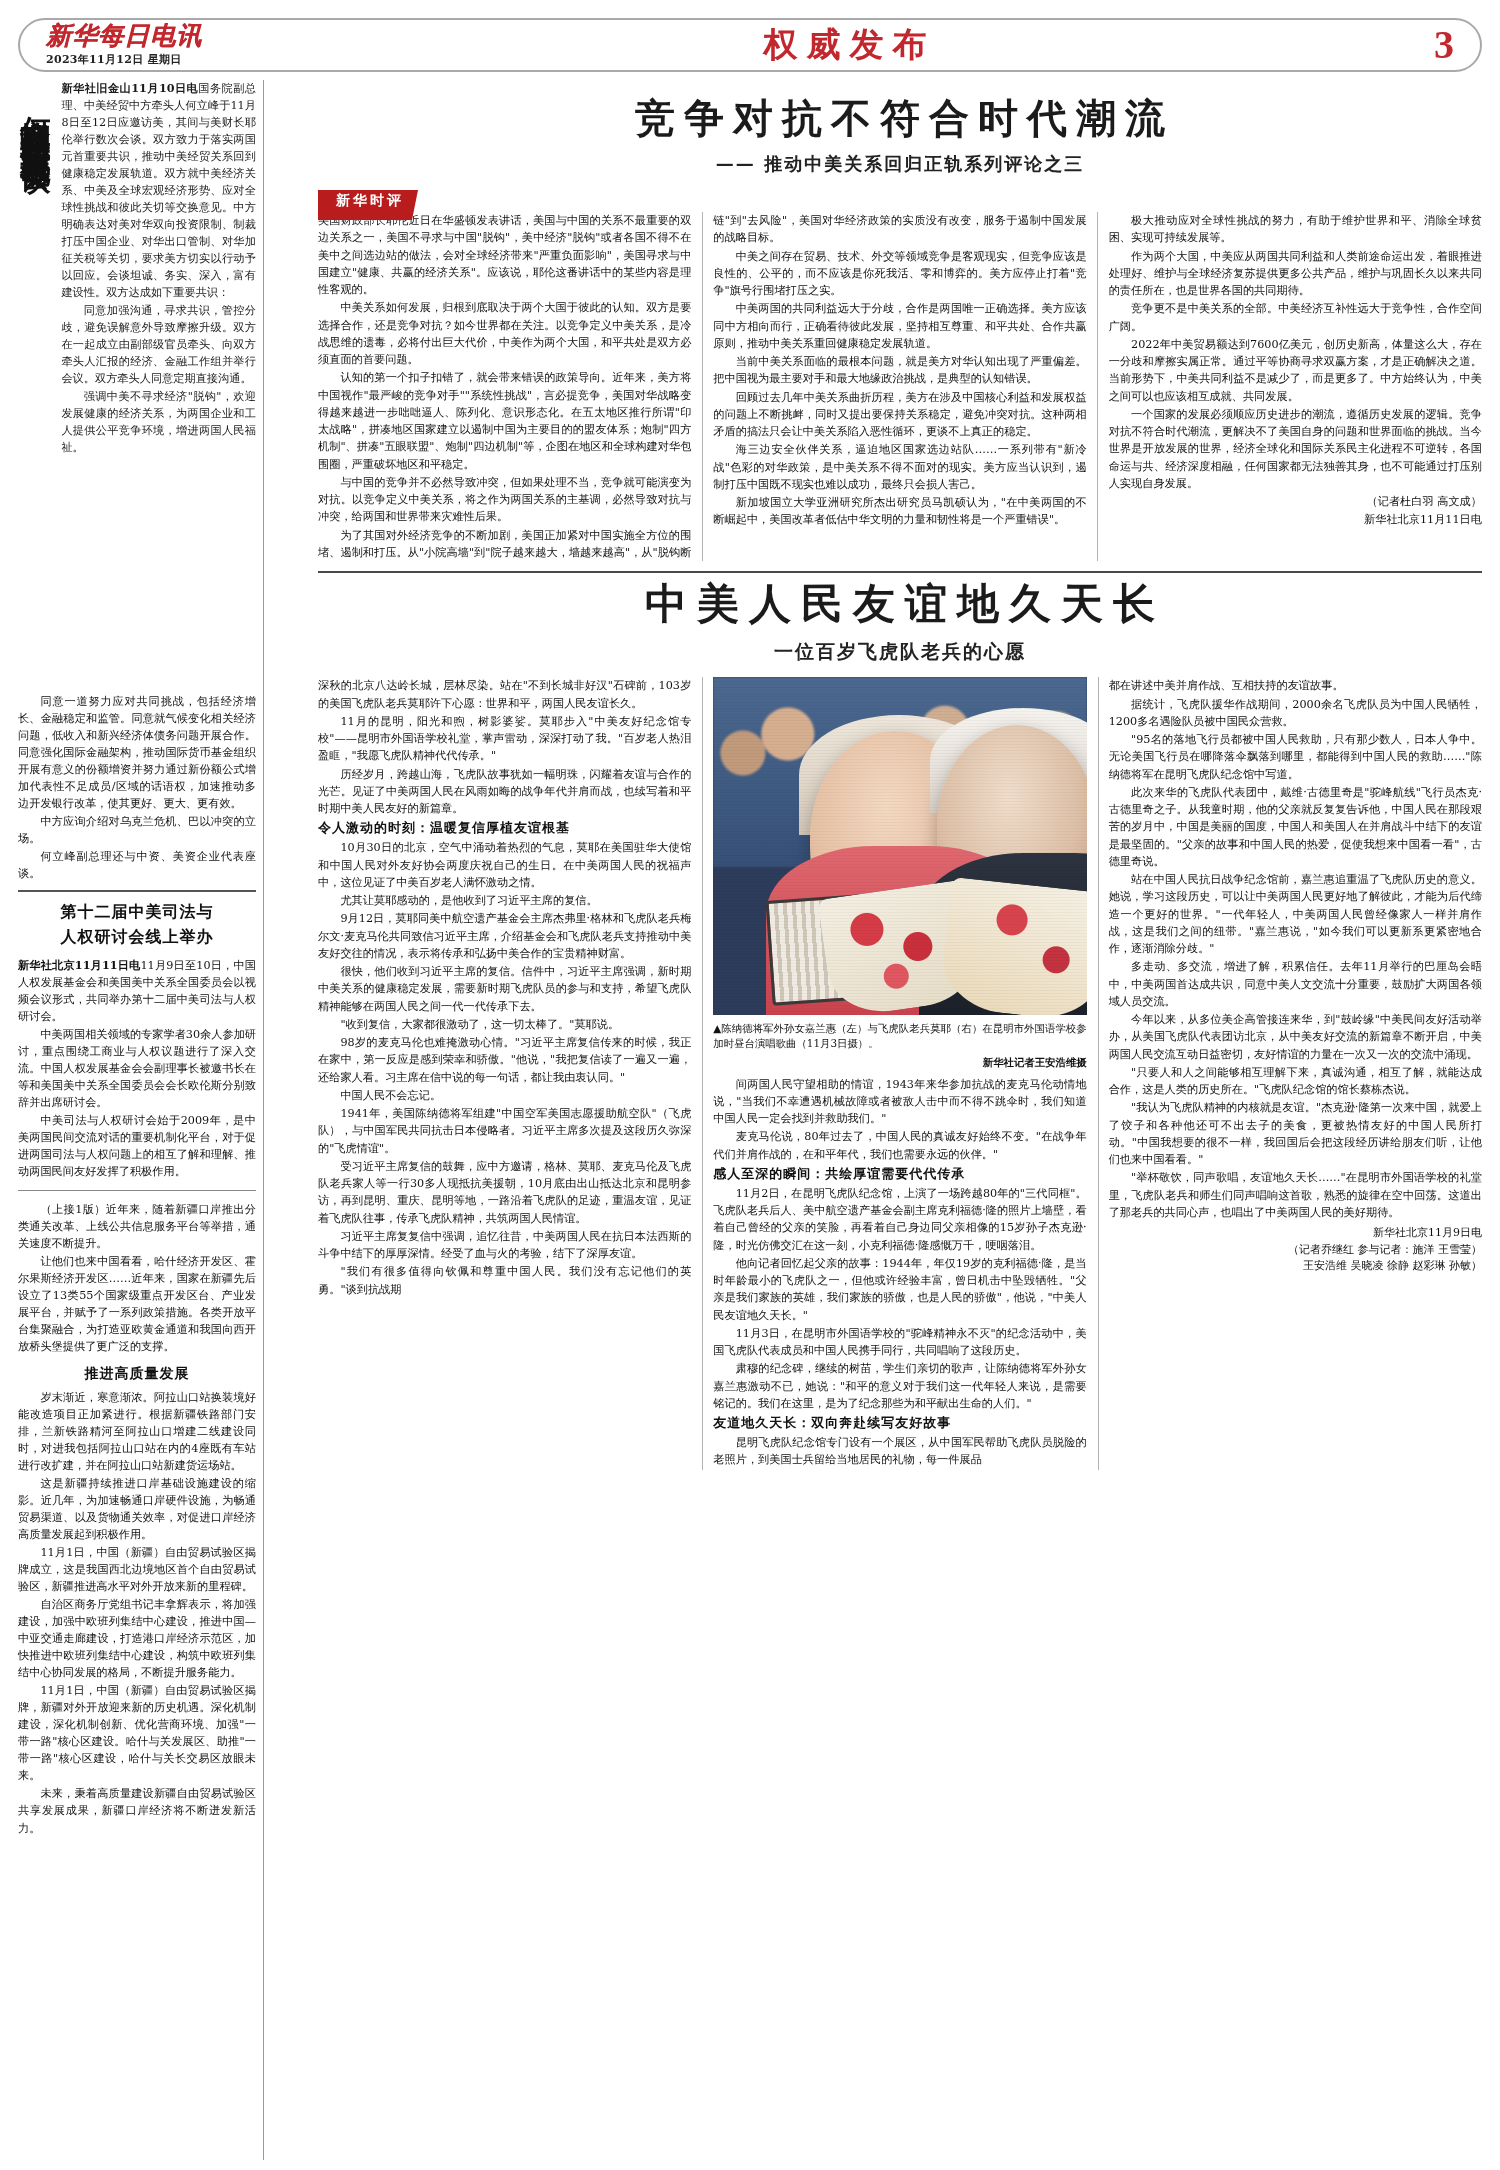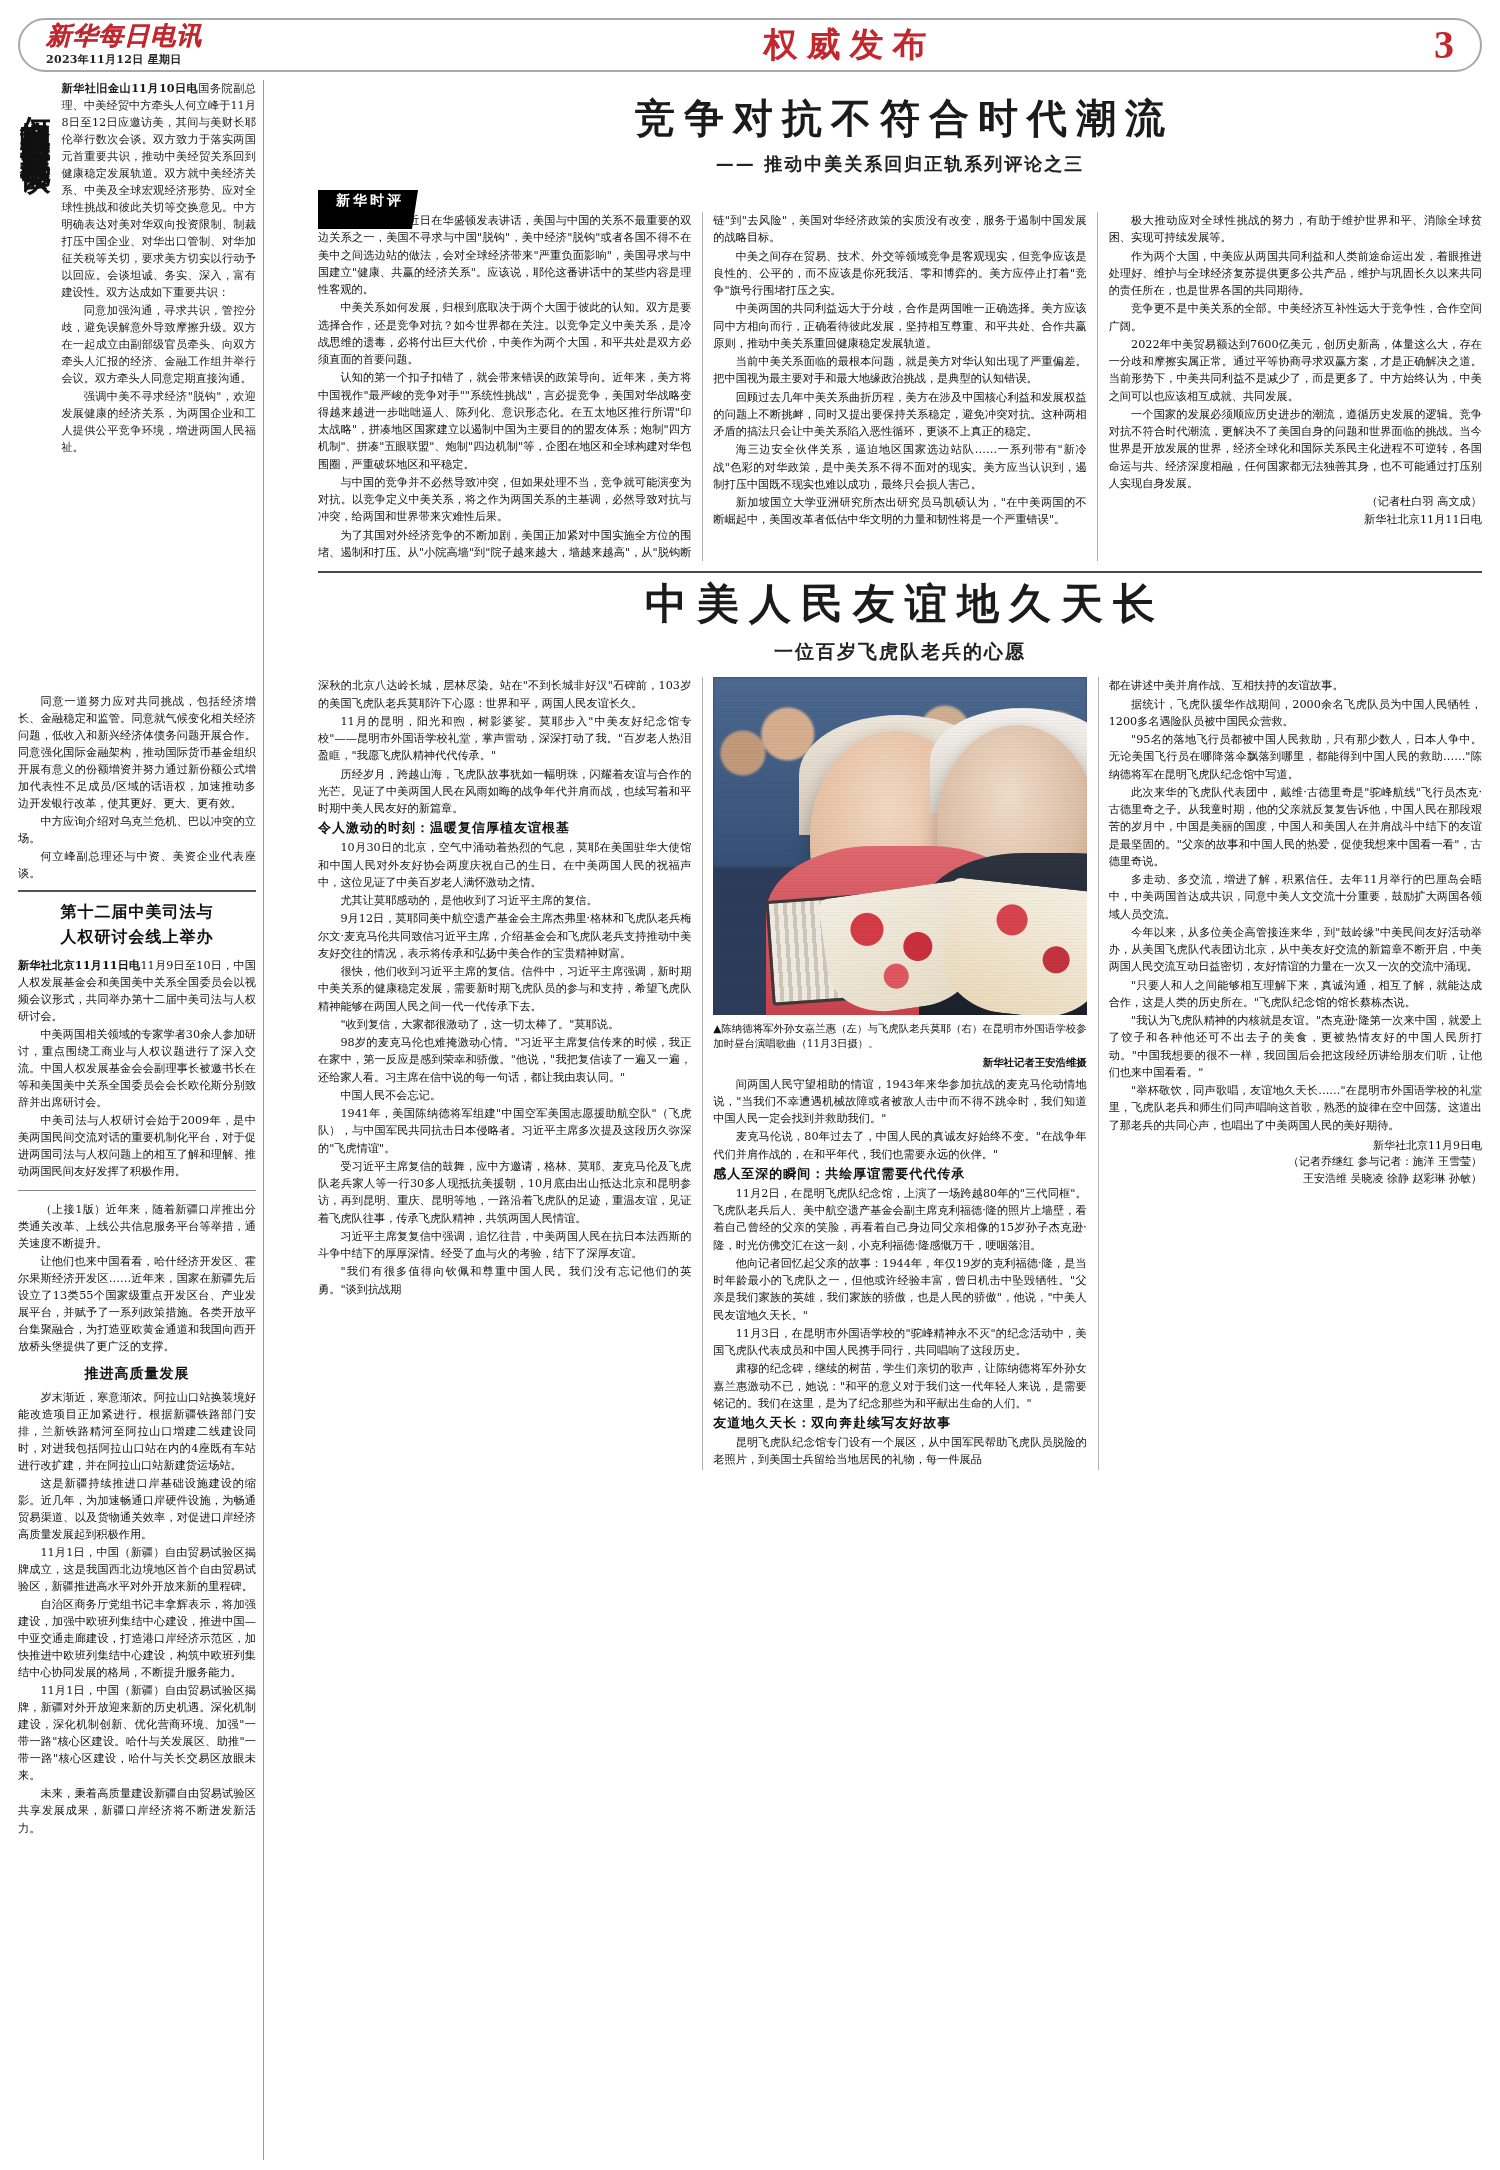--- a/index.html
+++ b/index.html
@@ -145,27 +145,27 @@
     font-size: 18px;
     font-weight: 700;
     letter-spacing: 2px;
     margin-top: 10px;
     color: #222;
   }
 
   .badge-row { margin-top: 14px; position: relative; height: 22px; }
   .badge {
     display: inline-block;
-    background: #000000;
+    background: #b91c1c;
     color: #fff;
     font-family: "DejaVu Sans", "Liberation Sans", sans-serif;
     font-weight: 700;
     font-size: 14px;
     letter-spacing: 3px;
-    padding: 2px 14px 19px 18px;
+    padding: 2px 14px 10px 18px;
     position: relative;
     clip-path: polygon(0 0, 100% 0, 94% 100%, 0 100%);
   }
 
   .threecol {
     column-count: 3;
     column-gap: 22px;
     column-rule: 1px solid #b3b3b3;
     font-size: 11.2px;
     line-height: 1.54;
@@ -526,20 +526,21 @@
         <p>肃穆的纪念碑，继续的树苗，学生们亲切的歌声，让陈纳德将军外孙女嘉兰惠激动不已，她说："和平的意义对于我们这一代年轻人来说，是需要铭记的。我们在这里，是为了纪念那些为和平献出生命的人们。"</p>
         <p class="lead-h">友道地久天长：双向奔赴续写友好故事</p>
         <p>昆明飞虎队纪念馆专门设有一个展区，从中国军民帮助飞虎队员脱险的老照片，到美国士兵留给当地居民的礼物，每一件展品</p>
       </div>
 
       <div>
         <p class="nolead">都在讲述中美并肩作战、互相扶持的友谊故事。</p>
         <p>据统计，飞虎队援华作战期间，2000余名飞虎队员为中国人民牺牲，1200多名遇险队员被中国民众营救。</p>
         <p>"95名的落地飞行员都被中国人民救助，只有那少数人，日本人争中。无论美国飞行员在哪降落伞飘落到哪里，都能得到中国人民的救助……"陈纳德将军在昆明飞虎队纪念馆中写道。</p>
         <p>此次来华的飞虎队代表团中，戴维·古德里奇是"驼峰航线"飞行员杰克·古德里奇之子。从我童时期，他的父亲就反复复告诉他，中国人民在那段艰苦的岁月中，中国是美丽的国度，中国人和美国人在并肩战斗中结下的友谊是最坚固的。"父亲的故事和中国人民的热爱，促使我想来中国看一看"，古德里奇说。</p>
+        <p>站在中国人民抗日战争纪念馆前，嘉兰惠追重温了飞虎队历史的意义。她说，学习这段历史，可以让中美两国人民更好地了解彼此，才能为后代缔造一个更好的世界。"一代年轻人，中美两国人民曾经像家人一样并肩作战，这是我们之间的纽带。"嘉兰惠说，"如今我们可以更新系更紧密地合作，逐渐消除分歧。"</p>
         <p>多走动、多交流，增进了解，积累信任。去年11月举行的巴厘岛会晤中，中美两国首达成共识，同意中美人文交流十分重要，鼓励扩大两国各领域人员交流。</p>
         <p>今年以来，从多位美企高管接连来华，到"鼓岭缘"中美民间友好活动举办，从美国飞虎队代表团访北京，从中美友好交流的新篇章不断开启，中美两国人民交流互动日益密切，友好情谊的力量在一次又一次的交流中涌现。</p>
         <p>"只要人和人之间能够相互理解下来，真诚沟通，相互了解，就能达成合作，这是人类的历史所在。"飞虎队纪念馆的馆长蔡栋杰说。</p>
         <p>"我认为飞虎队精神的内核就是友谊。"杰克逊·隆第一次来中国，就爱上了饺子和各种他还可不出去子的美食，更被热情友好的中国人民所打动。"中国我想要的很不一样，我回国后会把这段经历讲给朋友们听，让他们也来中国看看。"</p>
         <p>"举杯敬饮，同声歌唱，友谊地久天长……"在昆明市外国语学校的礼堂里，飞虎队老兵和师生们同声唱响这首歌，熟悉的旋律在空中回荡。这道出了那老兵的共同心声，也唱出了中美两国人民的美好期待。</p>
         <div class="byline-block">
           <div>新华社北京11月9日电</div>
           <div>（记者乔继红 参与记者：施洋 王雪莹）</div>
           <div>王安浩维 吴晓凌 徐静 赵彩琳 孙敏）</div>
         </div>

